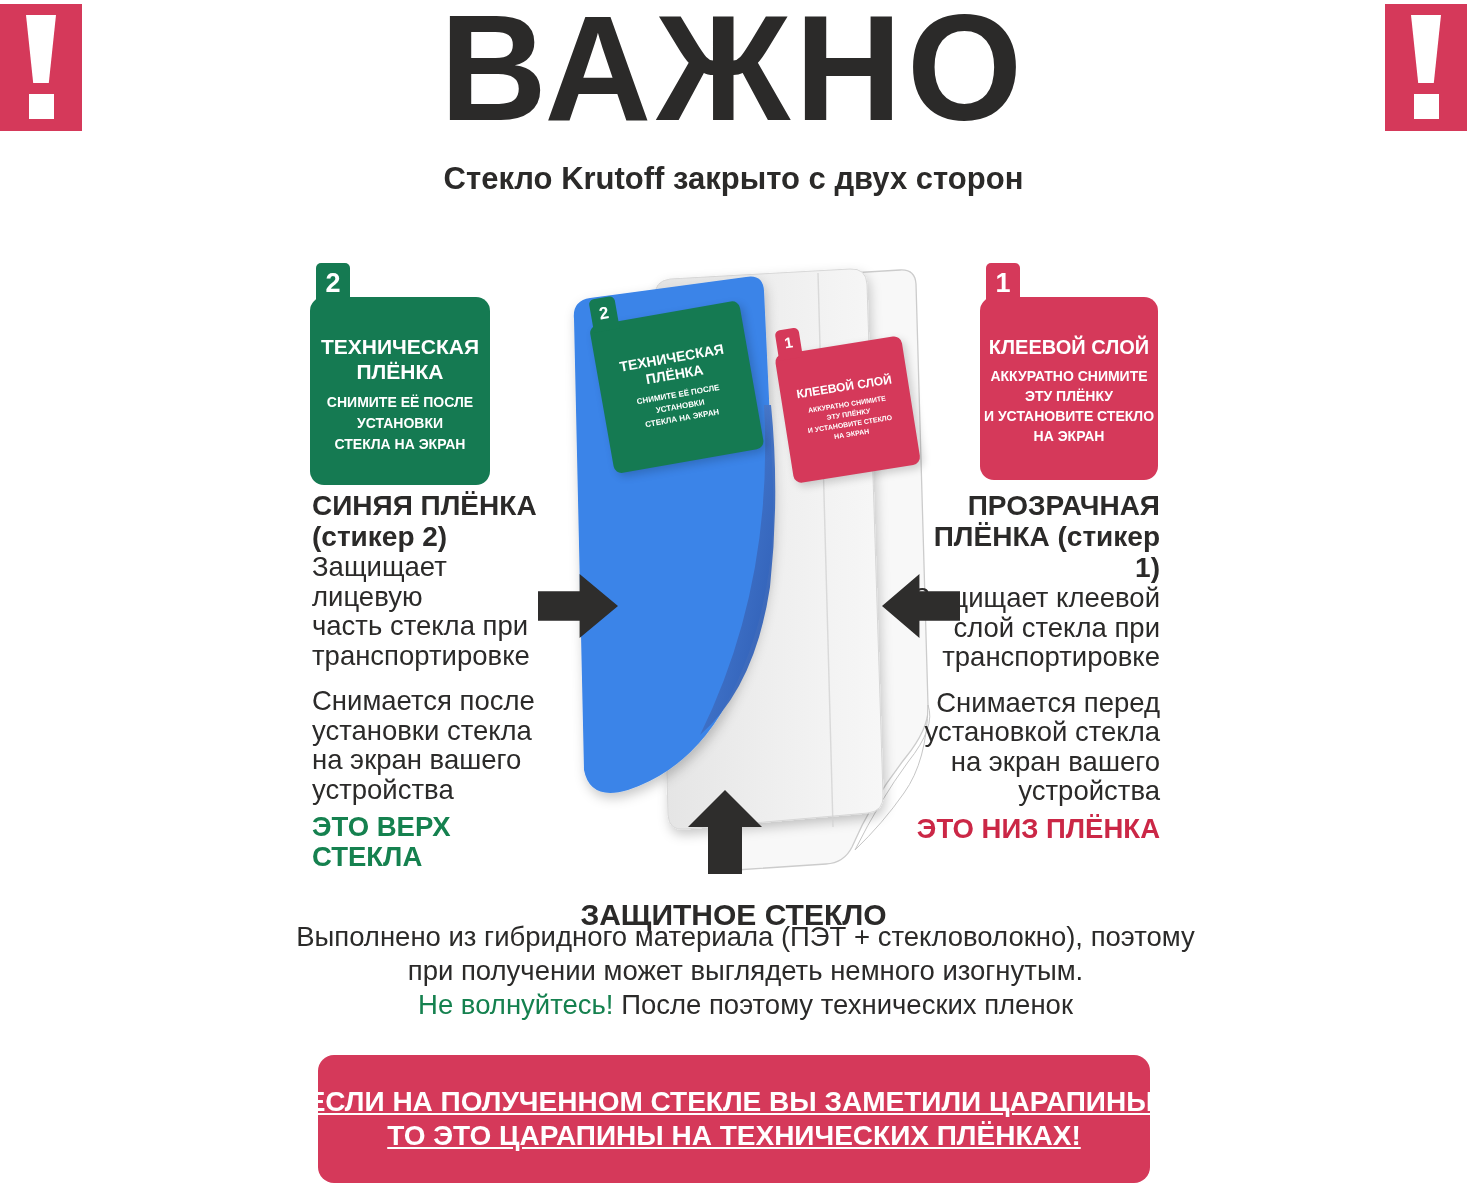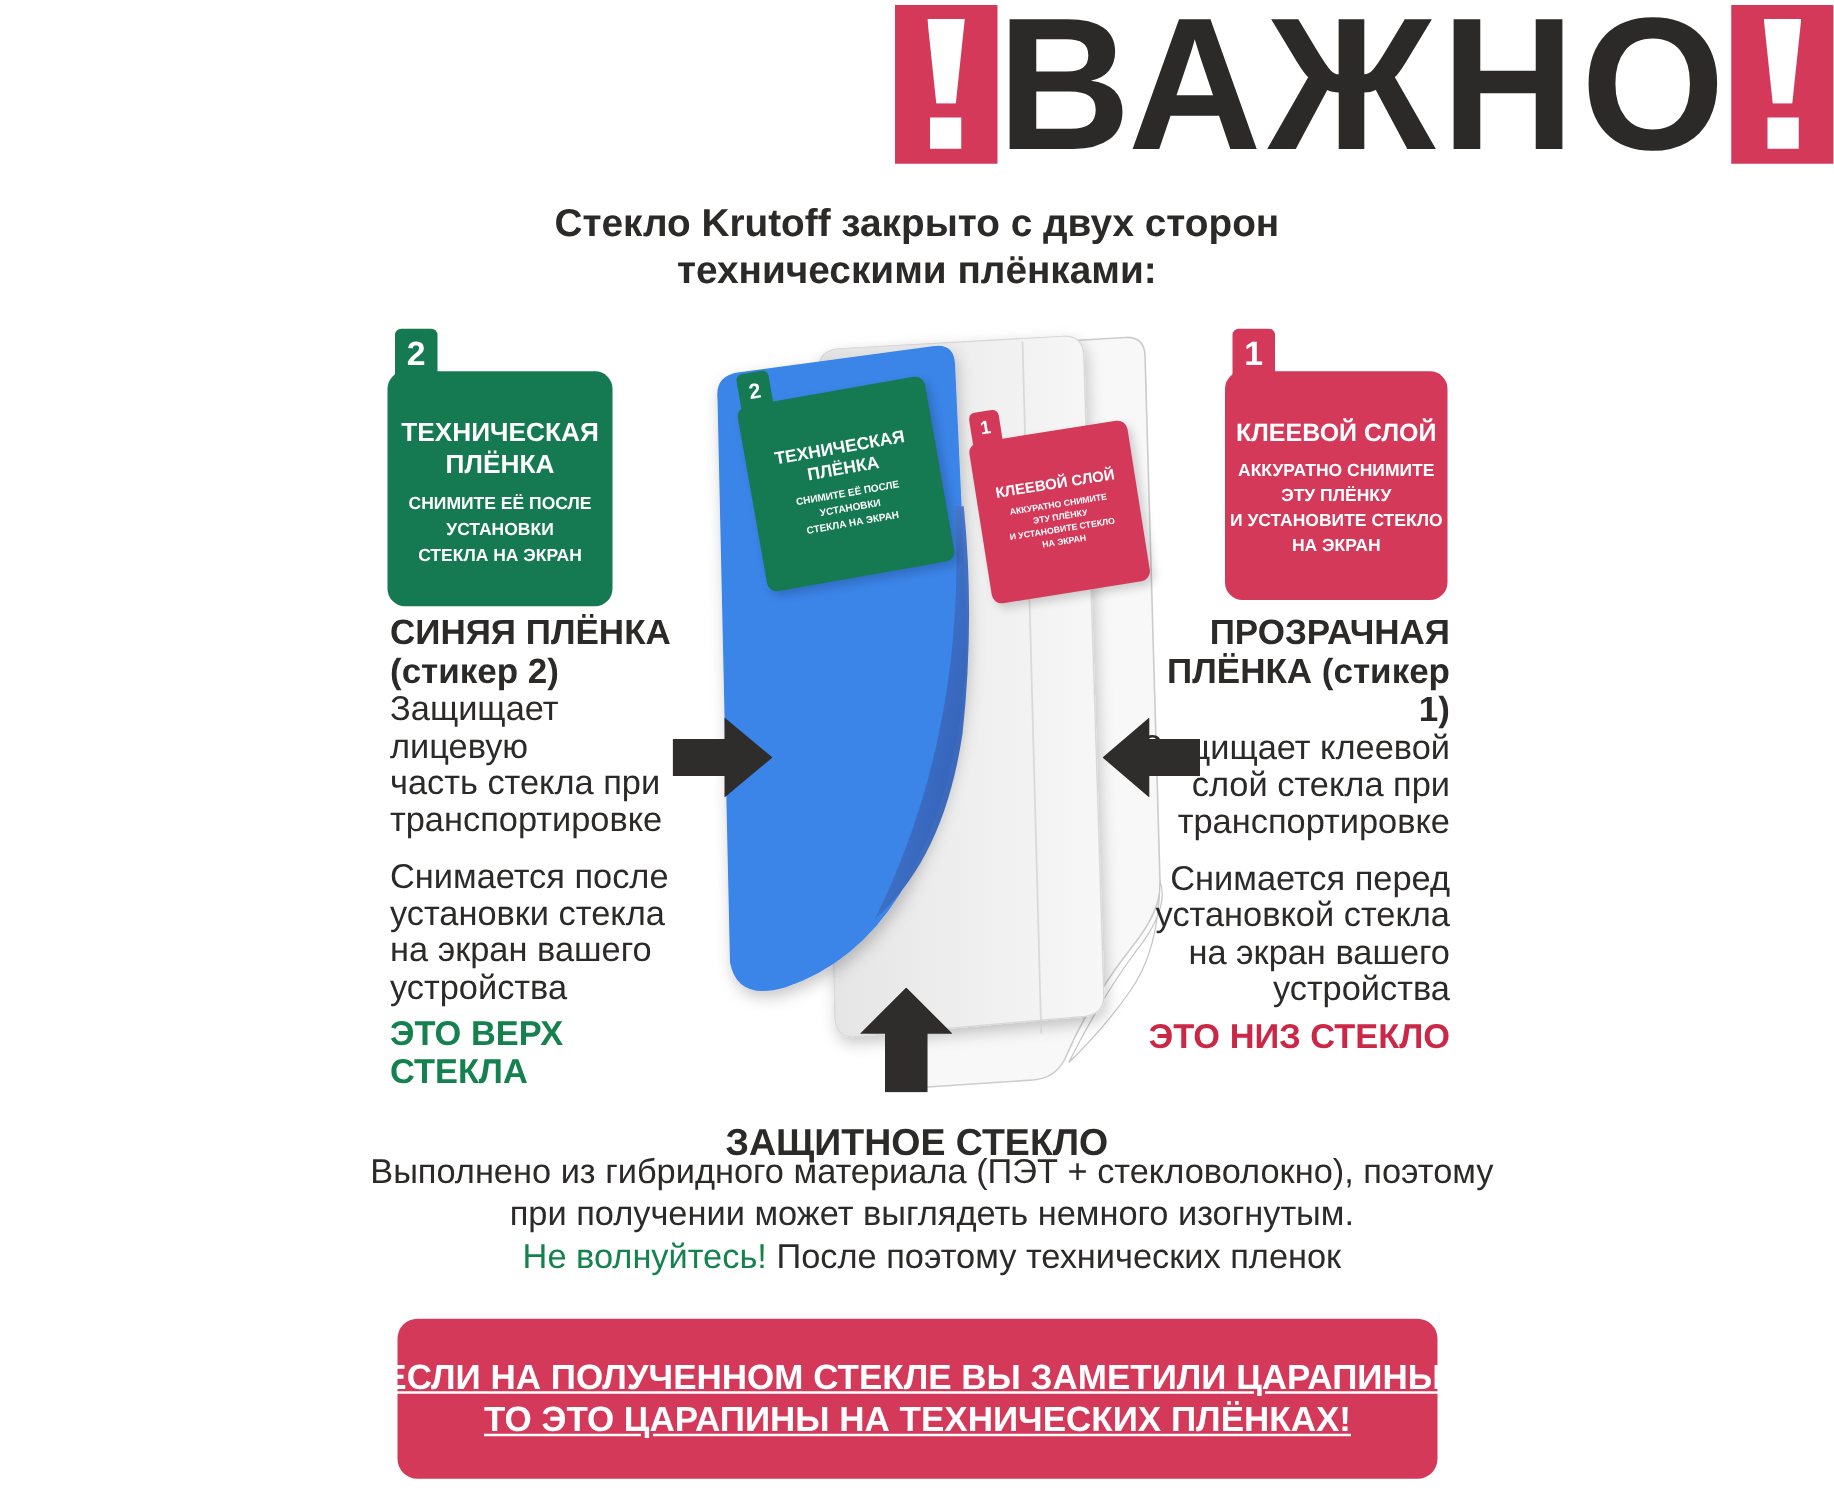--- a/index.html
+++ b/index.html
@@ -5,21 +5,21 @@
   html,body{margin:0;padding:0;background:#ffffff;}
   *{box-sizing:border-box;}
   .canvas{
     position:relative;width:1467px;height:1200px;overflow:hidden;background:#fff;
     font-family:"Liberation Sans",sans-serif;color:#2b2a29;
   }
   .abs{position:absolute;}
   .pre{white-space:pre-line;}
 
   
-  .hdr{left:0;top:4px;width:100%;display:flex;justify-content:flex-end;align-items:flex-start;}
+  .hdr{left:0;top:4px;width:100%;display:flex;justify-content:space-between;align-items:flex-start;}
   .xbox{width:82px;height:127px;background:#d5395a;position:relative;flex:0 0 auto;}
   .xbox .bar{position:absolute;left:50%;top:11px;width:30px;height:68px;margin-left:-15px;background:#fff;
     -webkit-clip-path:polygon(0 0,100% 0,76% 100%,24% 100%);clip-path:polygon(0 0,100% 0,76% 100%,24% 100%);}
   .xbox .dot{position:absolute;left:50%;bottom:12px;width:25px;height:25px;margin-left:-12.5px;background:#fff;}
   .big-title{font-size:148px;line-height:127px;font-weight:bold;letter-spacing:5px;color:#2b2a29;transform:scaleY(1.02);}
   .subtitle{left:0;top:160px;width:100%;text-align:center;font-size:31px;line-height:37px;font-weight:bold;color:#2b2a29;}
 
   
   .sticker{z-index:2;}
   .sticker .tab{position:absolute;top:0;text-align:center;color:#fff;font-weight:bold;border-radius:5px 5px 0 0;}
@@ -97,21 +97,20 @@
     </div>
     <div class="big-title">ВАЖНО</div>
     <div class="xbox">
       <div class="bar"></div>
       <div class="dot"></div>
     </div>
   </div>
 
   <div class="abs subtitle">
     <div>Стекло Krutoff закрыто с двух сторон</div>
-    <div>техническими плёнками:</div>
   </div>
 
   <div class="abs sticker sticker-green-large">
     <div class="tab green-bg">2</div>
     <div class="body green-bg">
       <div class="stick-title pre">ТЕХНИЧЕСКАЯ
 ПЛЁНКА</div>
       <div class="stick-lines pre">СНИМИТЕ ЕЁ ПОСЛЕ
 УСТАНОВКИ
 СТЕКЛА НА ЭКРАН</div>
@@ -198,21 +197,21 @@
   <div class="abs sideblock right-block">
     <div class="hd pre">ПРОЗРАЧНАЯ
 ПЛЁНКА (стикер 1)</div>
     <div class="pre">Защищает клеевой
 слой стекла при
 транспортировке</div>
     <div class="b2 pre">Снимается перед
 установкой стекла
 на экран вашего
 устройства</div>
-    <div class="ft-red">ЭТО НИЗ СТЕКЛО</div>
+    <div class="ft-red">ЭТО НИЗ ПЛЁНКА</div>
   </div>
 
   <div class="abs glass-head">ЗАЩИТНОЕ СТЕКЛО</div>
   <div class="abs glass-par">
     <div>Выполнено из гибридного материала (ПЭТ + стекловолокно), поэтому</div>
     <div>при получении может выглядеть немного изогнутым.</div>
     <div><span class="hl-green">Не волнуйтесь!</span><span> После поэтому технических пленок</span></div>
   </div>
 
   <div class="abs banner">

